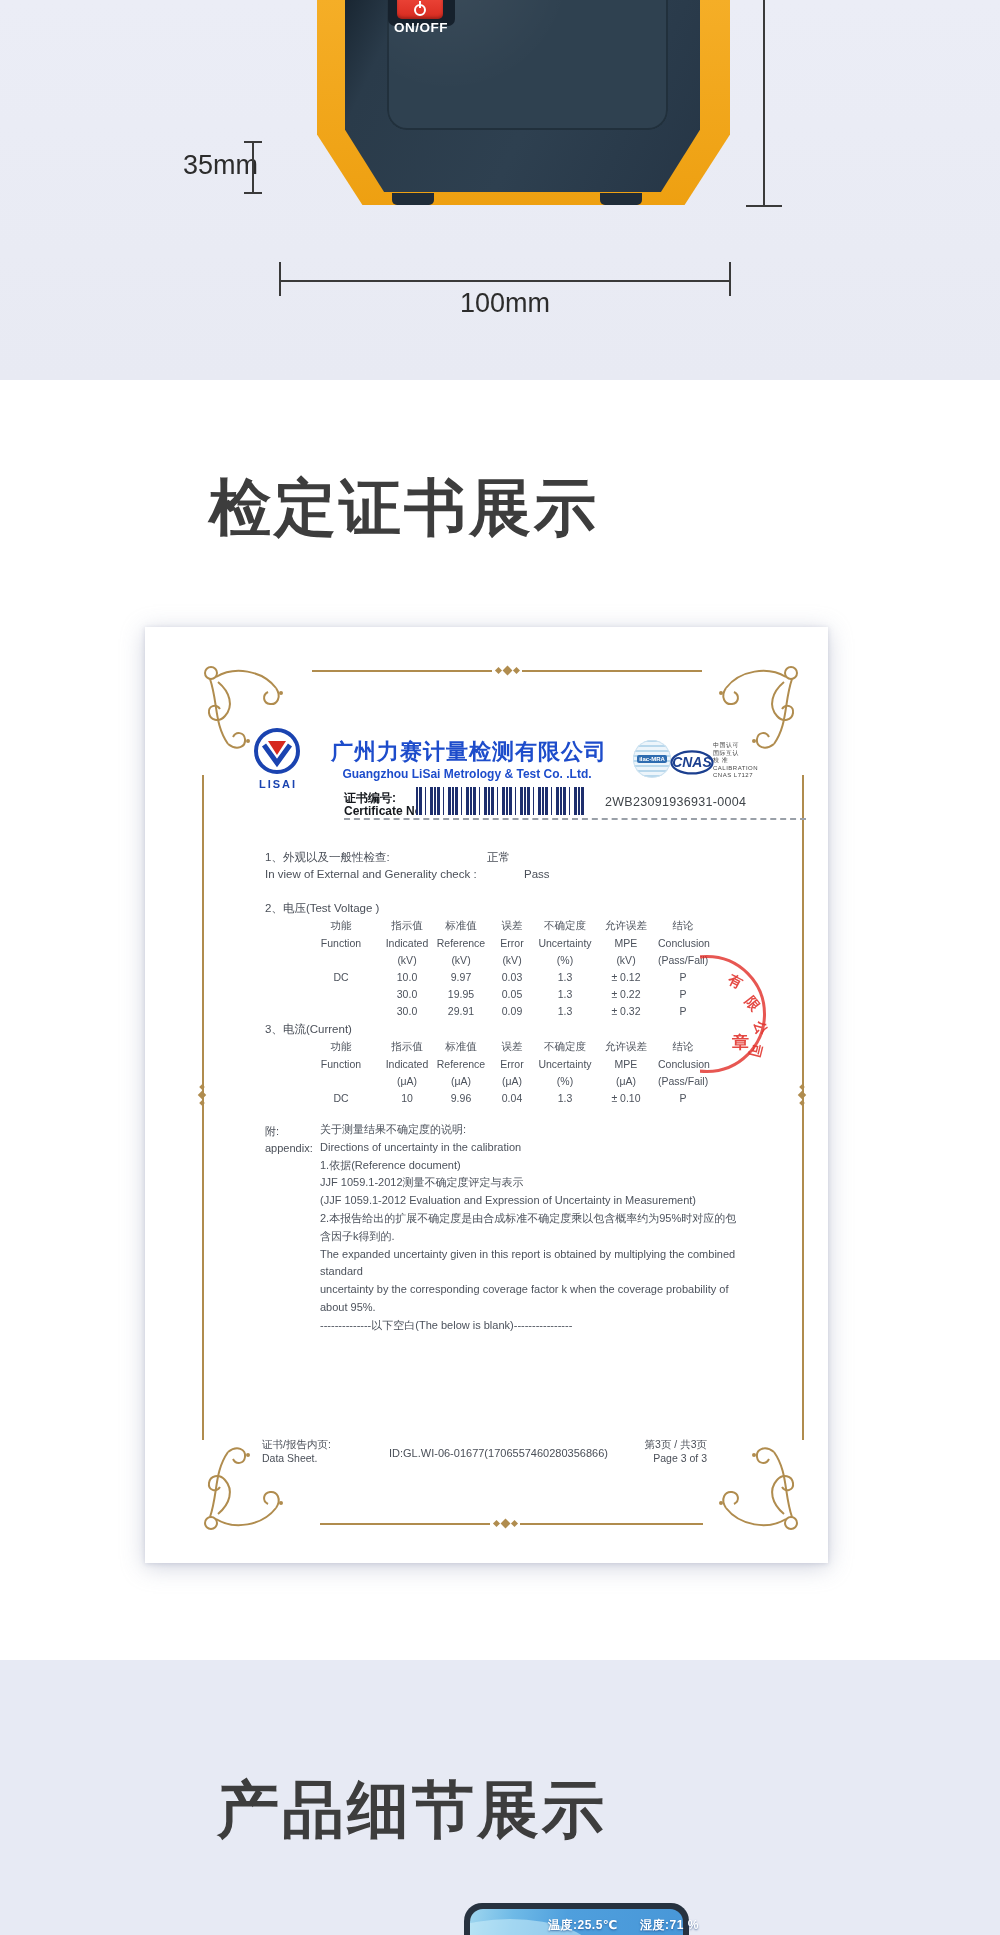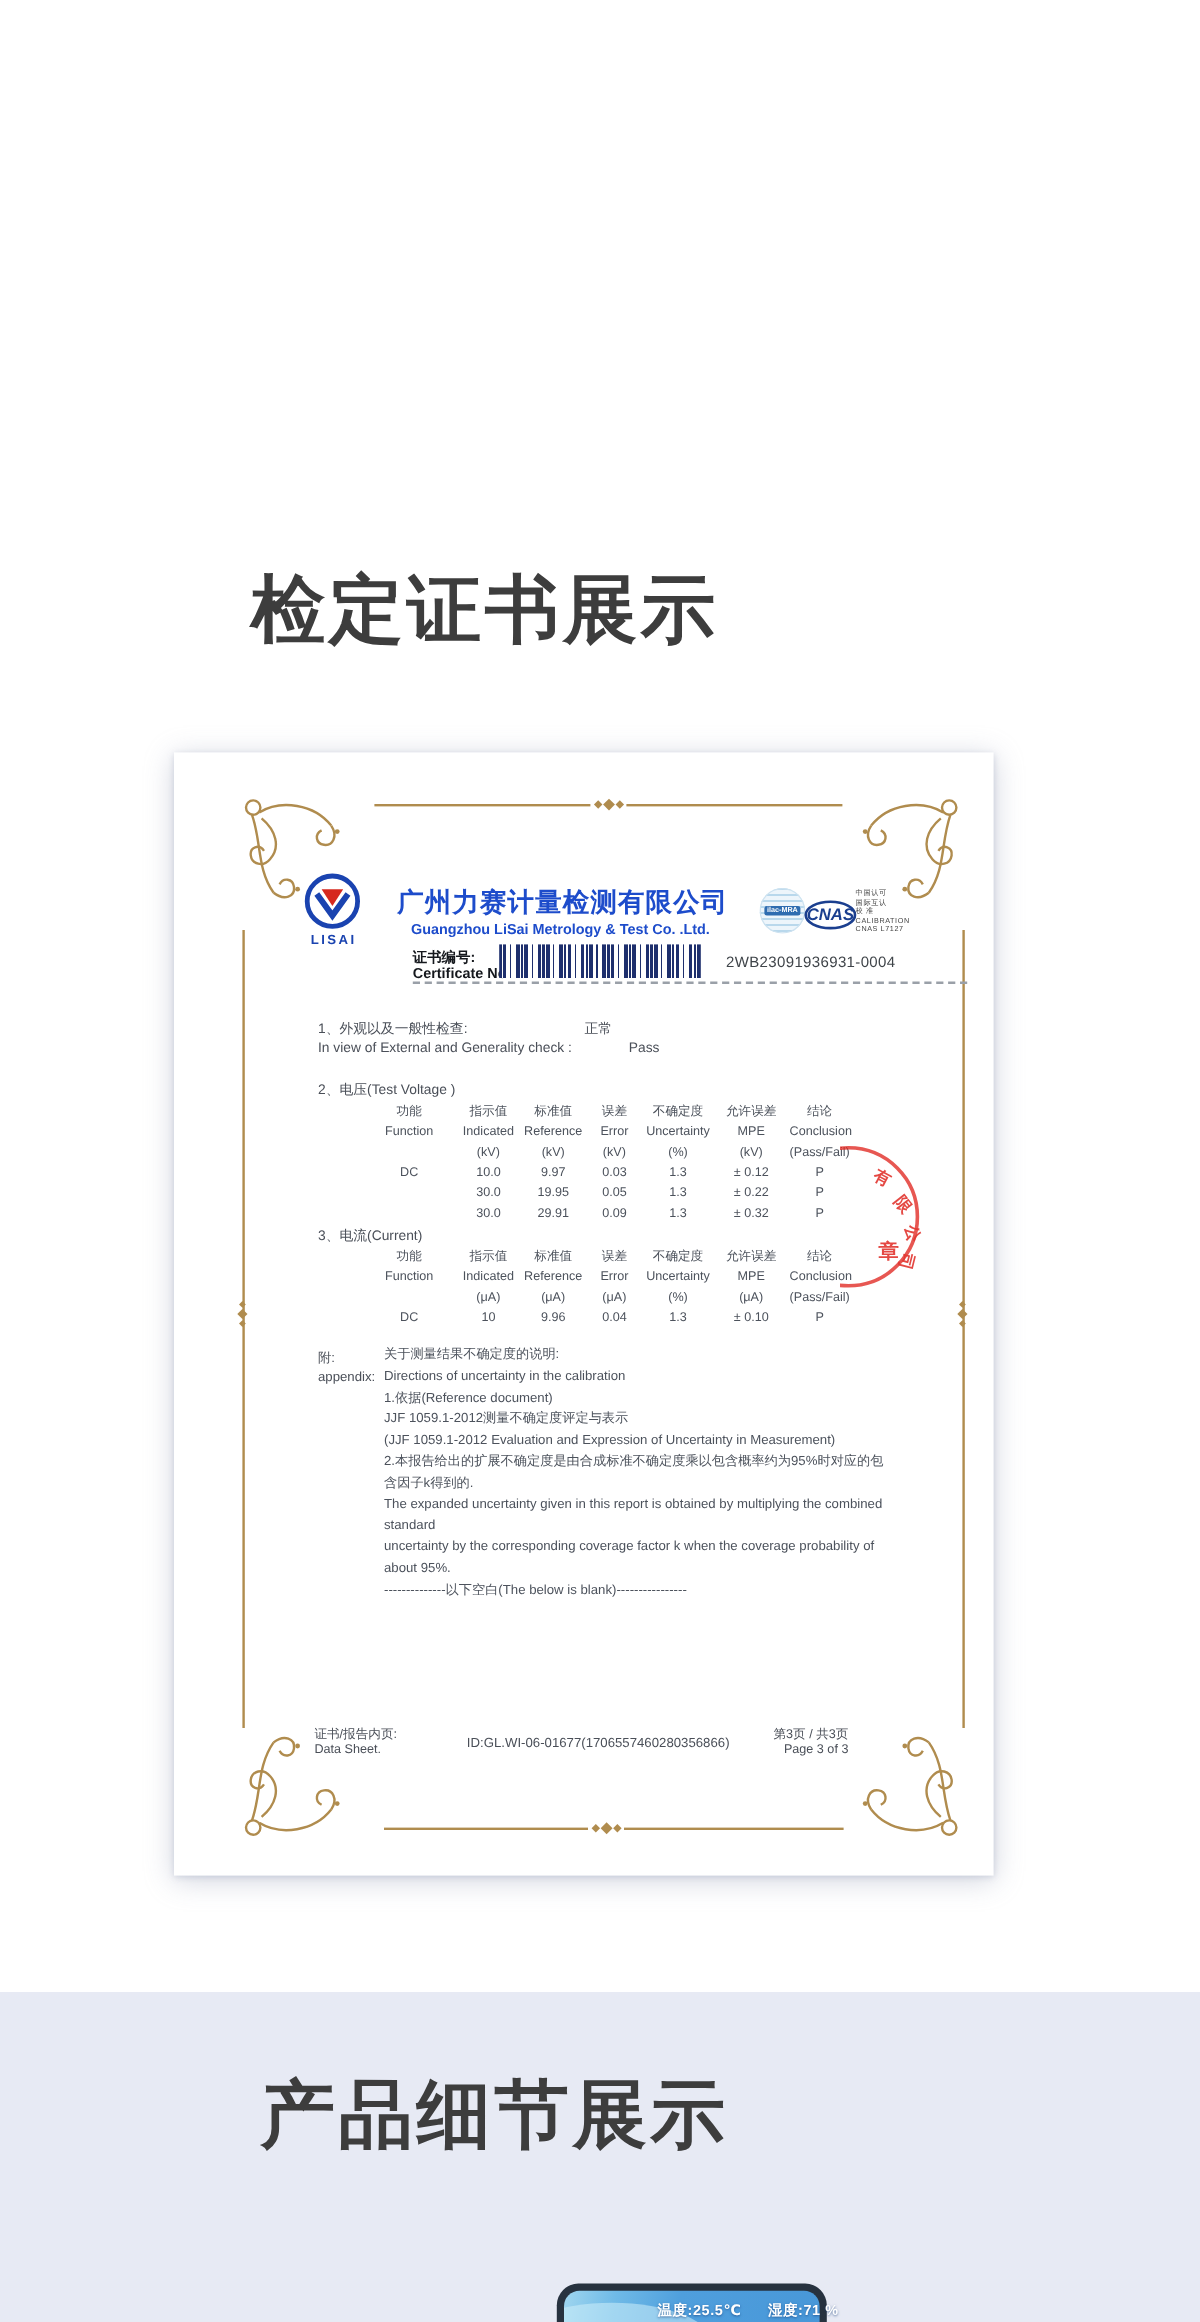--- a/index.html
+++ b/index.html
@@ -92,20 +92,45 @@
   .bdev-blob { position:absolute; left:-45px; top:10px; width:170px; height:70px; border-radius:50%;
                background:rgba(205,238,250,.55); }
   .bdev-txt { position:absolute; top:1917px; font-size:12px; font-weight:bold; color:#fff;
               text-shadow:0 1px 2px rgba(20,60,120,.65); letter-spacing:.5px; }
 </style>
 </head>
 <body>
 
 <div class="page">
 
+  <div class="band-top">
+    <div class="dev-outer"></div>
+    <div class="dev-body"></div>
+    <div class="dev-bezel"></div>
+    <div class="dev-foot" style="left:392px;"></div>
+    <div class="dev-foot" style="left:600px;"></div>
+    <div class="btn-recess"></div>
+    <div class="btn-red">
+      <span class="pwr"></span>
+    </div>
+    <div class="onoff">ON/OFF</div>
+
+    <div class="dim-text abs" style="left:183px; top:150px;">35mm</div>
+    <div class="dim abs" style="left:252px; top:142px; width:2px; height:51px;"></div>
+    <div class="dim abs" style="left:244px; top:141px; width:18px; height:2px;"></div>
+    <div class="dim abs" style="left:244px; top:192px; width:18px; height:2px;"></div>
+
+    <div class="dim abs" style="left:763px; top:0; width:2px; height:206px;"></div>
+    <div class="dim abs" style="left:746px; top:205px; width:36px; height:2px;"></div>
+
+    <div class="dim abs" style="left:280px; top:280px; width:451px; height:2px;"></div>
+    <div class="dim abs" style="left:279px; top:262px; width:2px; height:34px;"></div>
+    <div class="dim abs" style="left:729px; top:262px; width:2px; height:34px;"></div>
+    <div class="dim-text abs" style="left:430px; top:288px; width:150px; text-align:center;">100mm</div>
+  </div>
 
   <div class="big-heading" style="top:466px;">检定证书展示</div>
 
   <div class="cert-card"></div>
 
   <svg class="flourish" style="left:198px; top:658px;" viewBox="0 0 86 96">
     <g fill="none" stroke="#b08c4e" stroke-width="2">
       <circle cx="13" cy="15" r="6"></circle>
       <path d="M18,19 C36,8 64,12 78,30"></path>
       <path d="M78,30 c6,9 1,17 -6,16 c-7,-1 -8,-9 -2,-12"></path>
@@ -326,21 +351,21 @@
     <span class="stamp-center" style="left:32px; top:78px;">章</span>
   </div>
 
   <div class="footer-txt" style="left:262px; top:1438px;">证书/报告内页:</div>
   <div class="footer-txt" style="left:262px; top:1452px;">Data Sheet.</div>
   <div class="footer-txt" style="left:389px; top:1447px; font-size:11px;">ID:GL.WI-06-01677(1706557460280356866)</div>
   <div class="footer-txt" style="left:550px; top:1438px; width:157px; text-align:right;">第3页 / 共3页</div>
   <div class="footer-txt" style="left:550px; top:1452px; width:157px; text-align:right;">Page 3 of 3</div>
 
   <div class="band-bottom"></div>
-  <div class="big-heading" style="top:1720px;padding-left:16px;">产品细节展示</div>
+  <div class="big-heading" style="top:1768px;padding-left:16px;">产品细节展示</div>
 
   <div class="bdev"></div>
   <div class="bdev-screen">
     <div class="bdev-blob"></div>
   </div>
   <div class="bdev-txt" style="left:548px;">温度:25.5℃</div>
   <div class="bdev-txt" style="left:640px;">湿度:71 %</div>
 
 </div>
 

